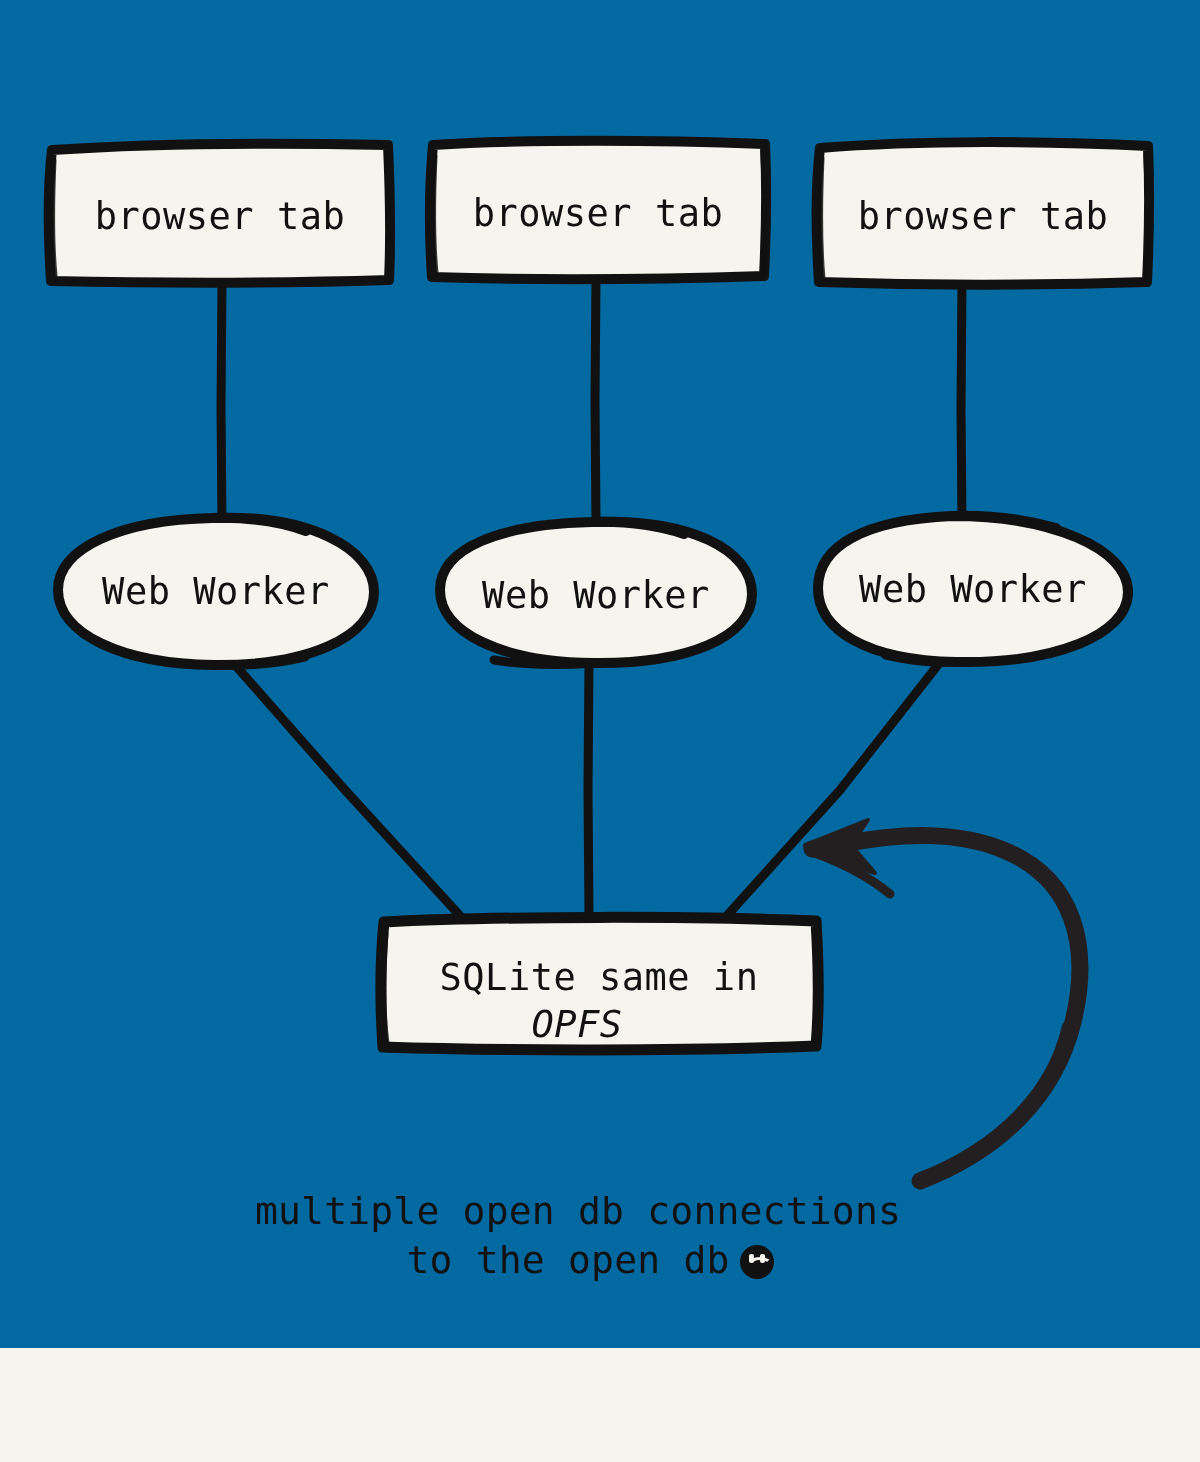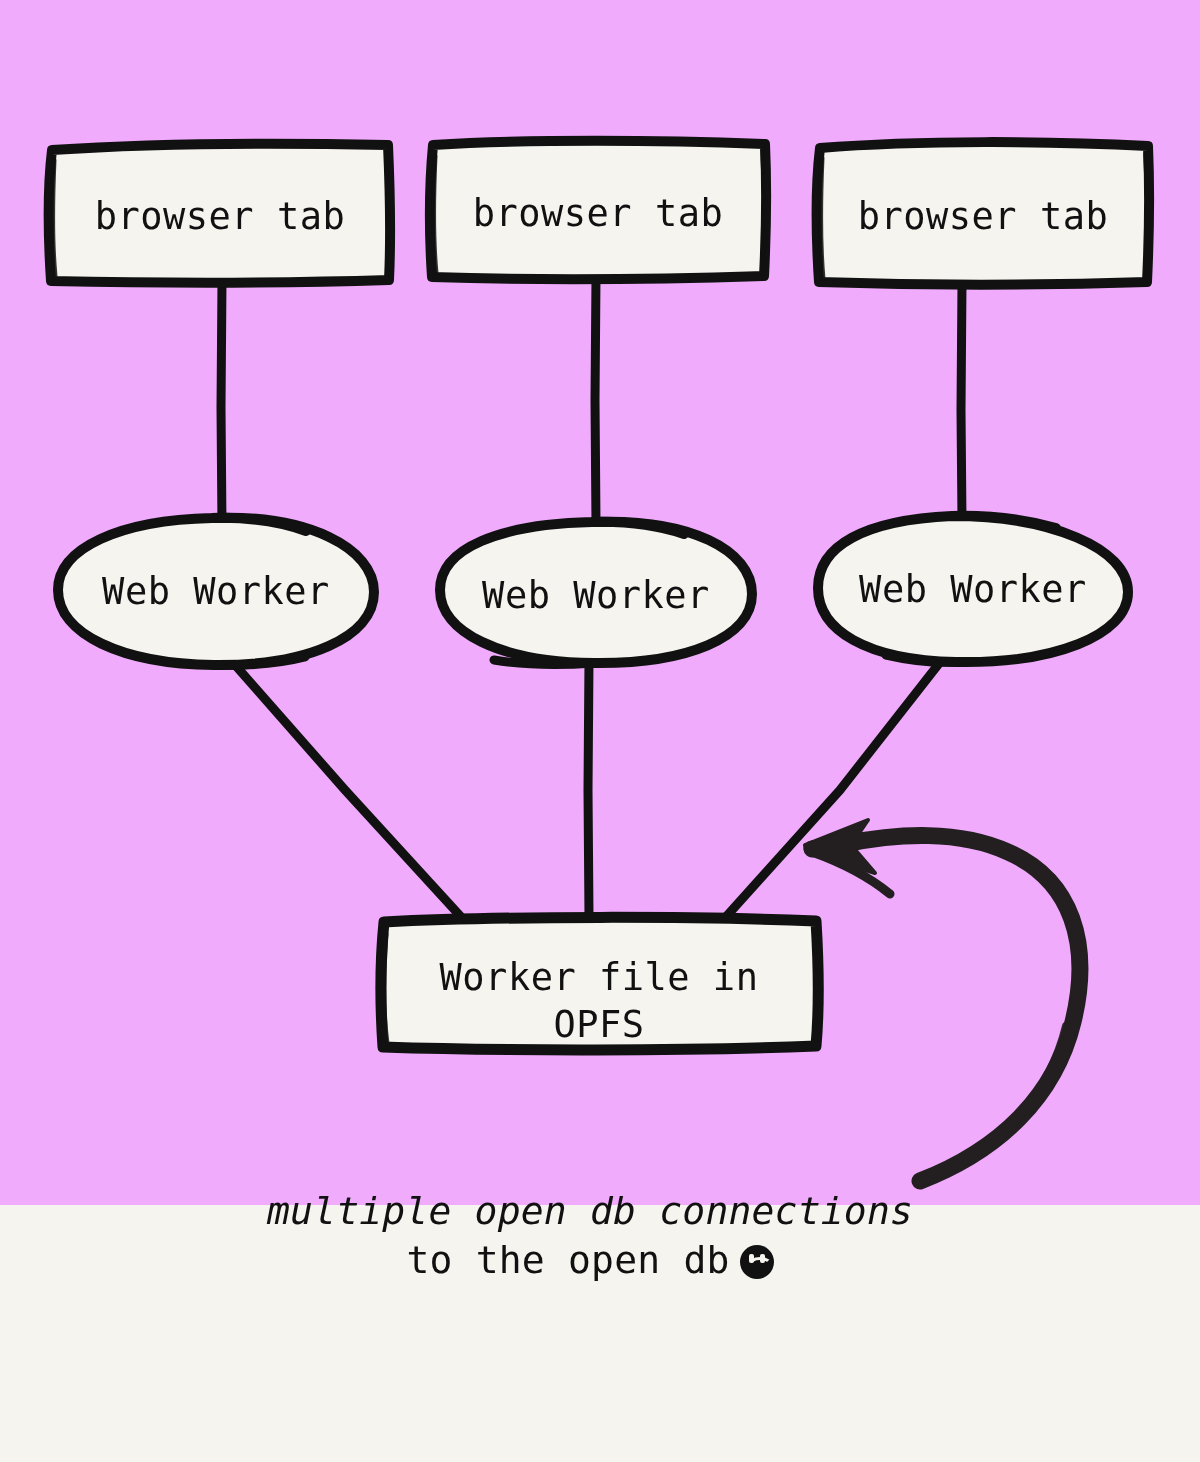--- a/index.html
+++ b/index.html
@@ -10,22 +10,22 @@
   body {
     width: 1200px;
     height: 1462px;
     background: #f5f4ef;
     font-family: "DejaVu Sans Mono", "Liberation Mono", monospace;
     overflow: hidden;
   }
   #stage {
     position: relative;
     width: 1200px;
-    height: 1205px;
-    background: #f0abfc;
+    height: 1348px;
+    background: #0369a1;
   }
   #canvas {
     position: absolute;
     left: 0;
     top: 0;
     width: 1200px;
     height: 1462px;
   }
   .lbl {
     position: absolute;
@@ -196,21 +196,21 @@
   <div class="lbl node-label box-label" style="left:428px; top:192px;">browser tab</div>
 
   <div class="lbl node-label box-label" style="left:813px; top:195px;">browser tab</div>
 
   <div class="lbl node-label ellipse-label" style="left:56px; top:570px;">Web Worker</div>
 
   <div class="lbl node-label ellipse-label" style="left:436px; top:574px;">Web Worker</div>
 
   <div class="lbl node-label ellipse-label" style="left:813px; top:568px;">Web Worker</div>
 
-  <div class="lbl db-label" style="left:379px; top:954px;">Worker file in</div>
-
-  <div class="lbl db-label" style="left:379px; top:1001px;">OPFS</div>
-
-  <div class="lbl caption" style="left:140px; top:1186px;font-style:italic;">multiple open db connections</div>
+  <div class="lbl db-label" style="left:379px; top:954px;">SQLite same in</div>
+
+  <div class="lbl db-label" style="left:357px; top:1001px;font-style:italic;">OPFS</div>
+
+  <div class="lbl caption" style="left:128px; top:1186px;">multiple open db connections</div>
 
   <div class="lbl caption" style="left:140px; top:1235px;"><span>to the open db</span><span class="emoji-face"><i class="l"></i><i class="r"></i><u></u></span></div>
 
 </div>
 
 </body></html>

